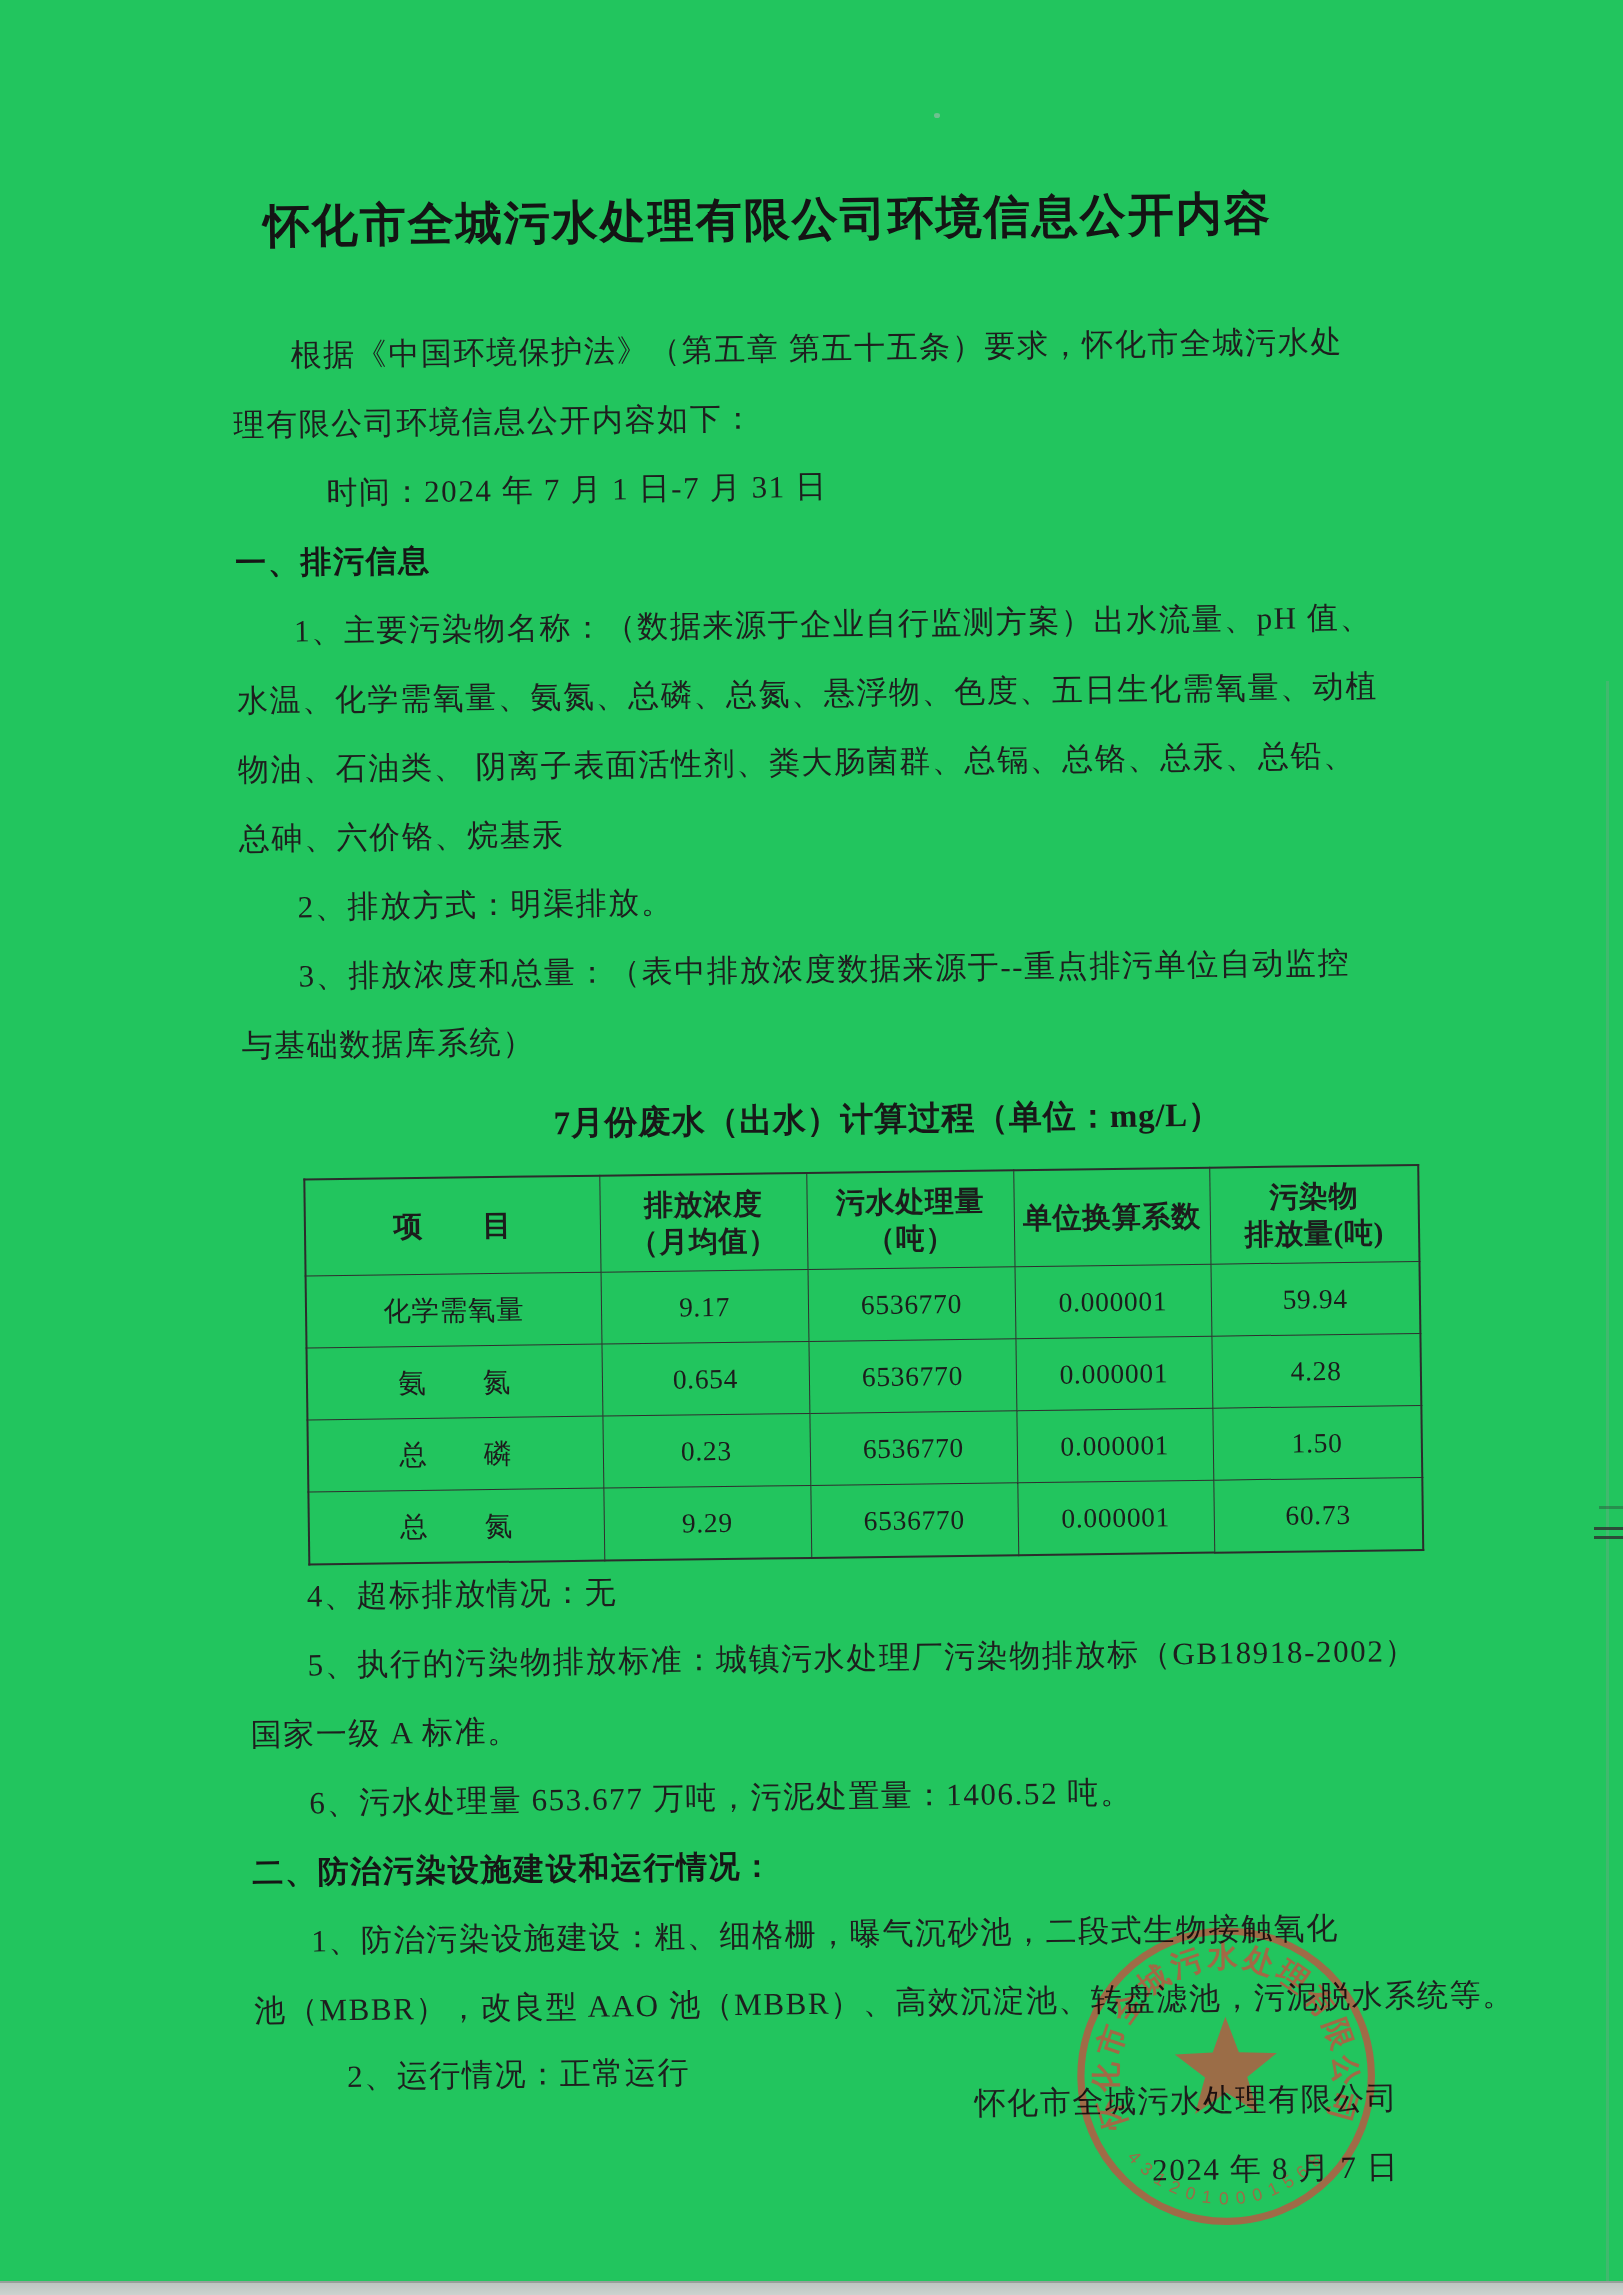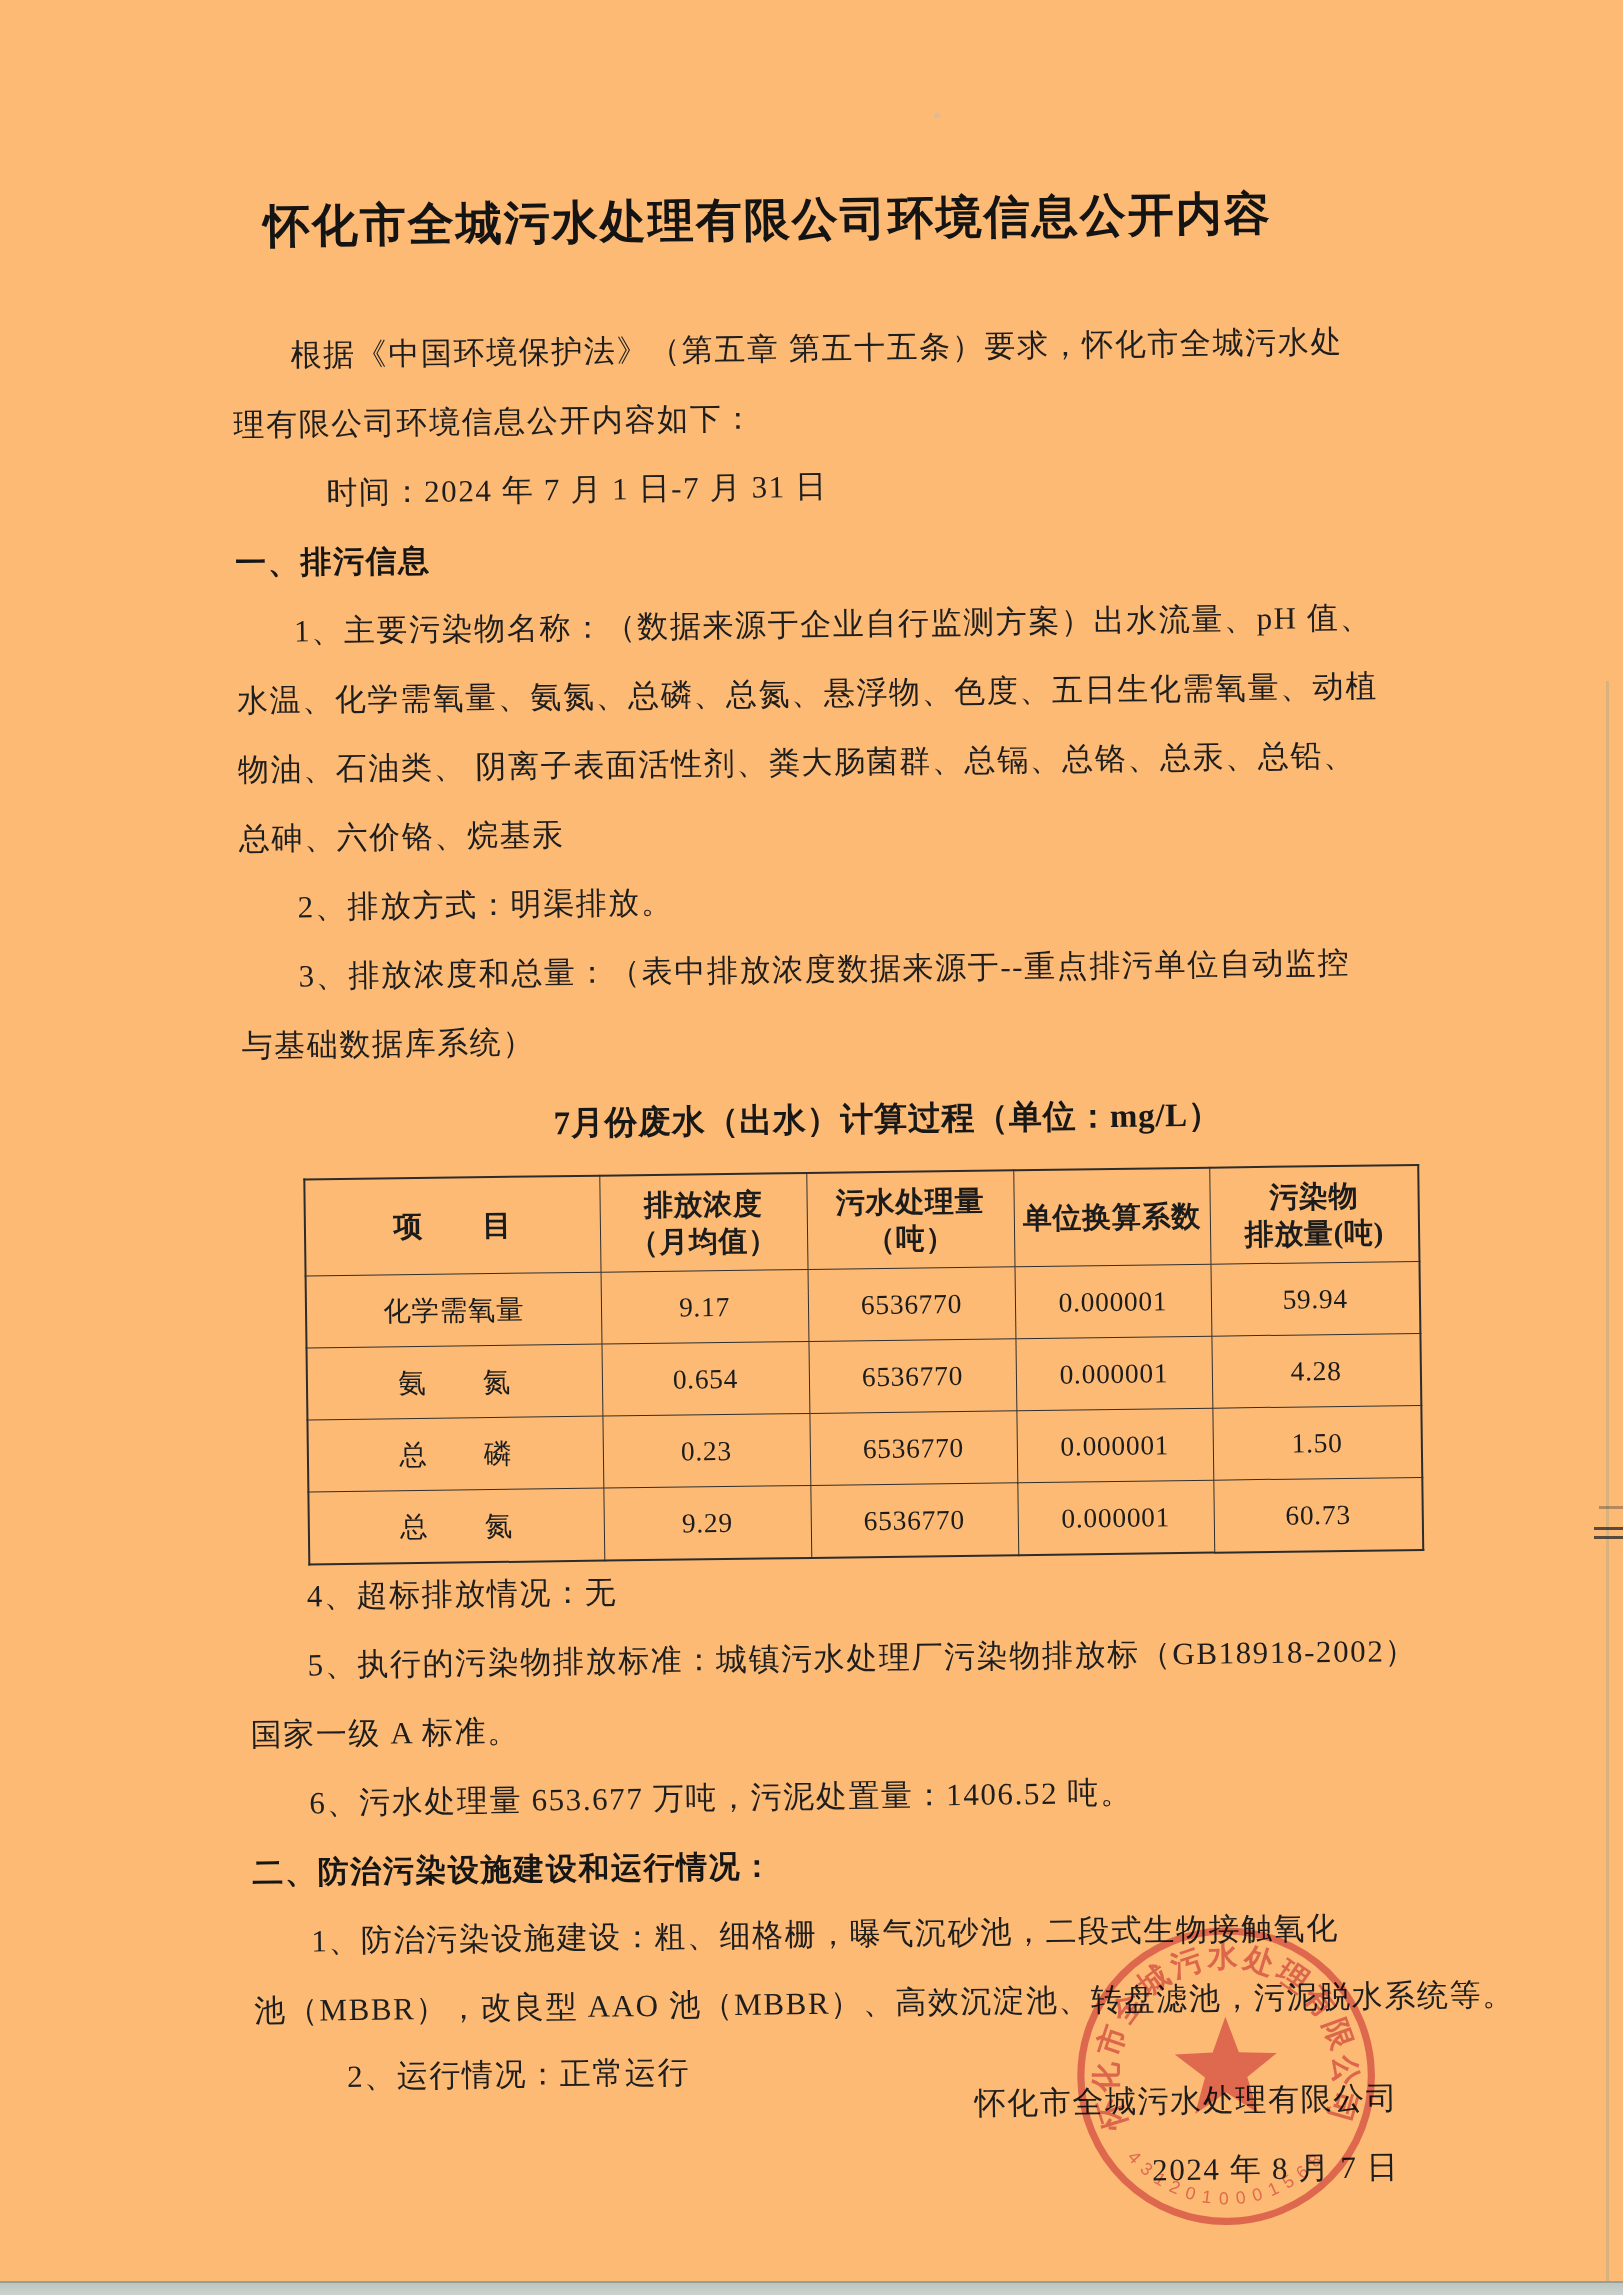--- a/index.html
+++ b/index.html
@@ -1,18 +1,18 @@
 <!DOCTYPE html>
 <html style="font-size:10.5px"><head>
 <meta charset="utf-8">
 <style>
   html,body { margin:0; padding:0; background:#e8e8e8; }
   .page {
     position:relative; width:1623px; height:2295px;
-    background:#fdba74; overflow:hidden;
+    background:#22c55e; overflow:hidden;
     font-family:"Liberation Serif","DejaVu Serif",serif;
     color:#1e1e1e;
   }
   .tilt {
     position:absolute; inset:0;
     transform:rotate(-0.75deg);
     transform-origin:262px 393px;
   }
   .doc-title {
     position:absolute; left:266px; top:196px; width:1099px;

